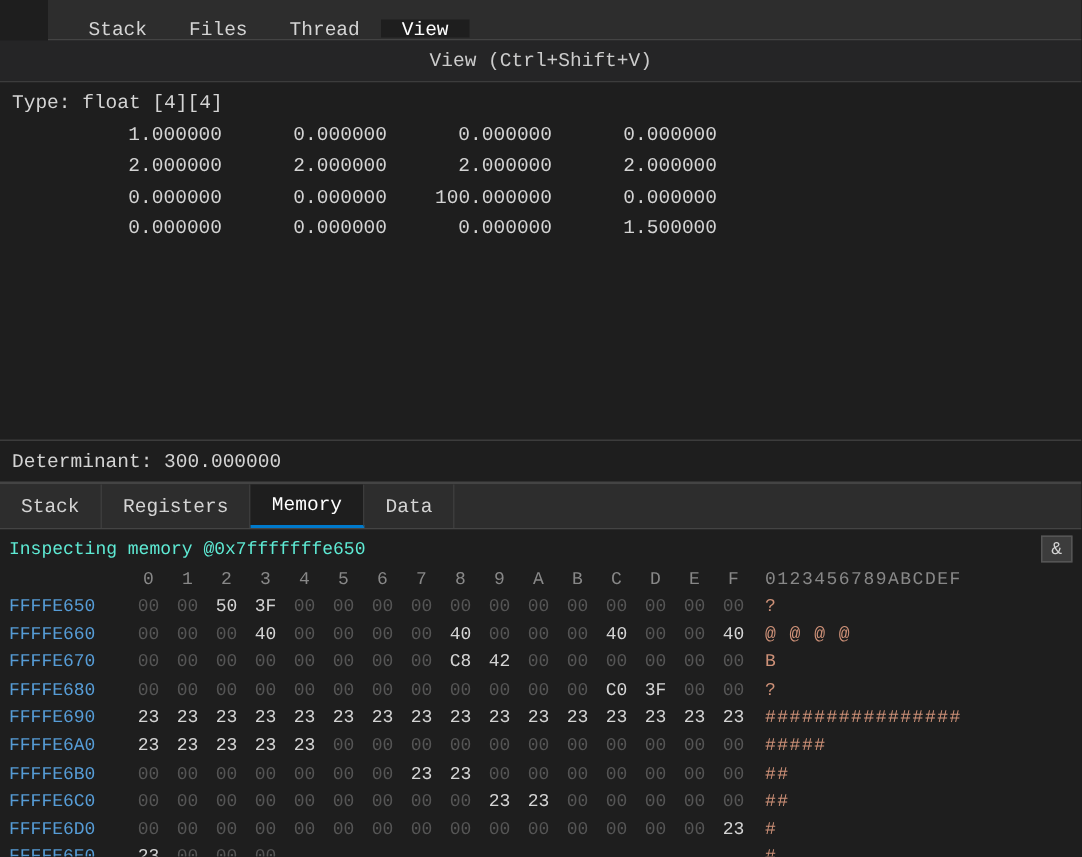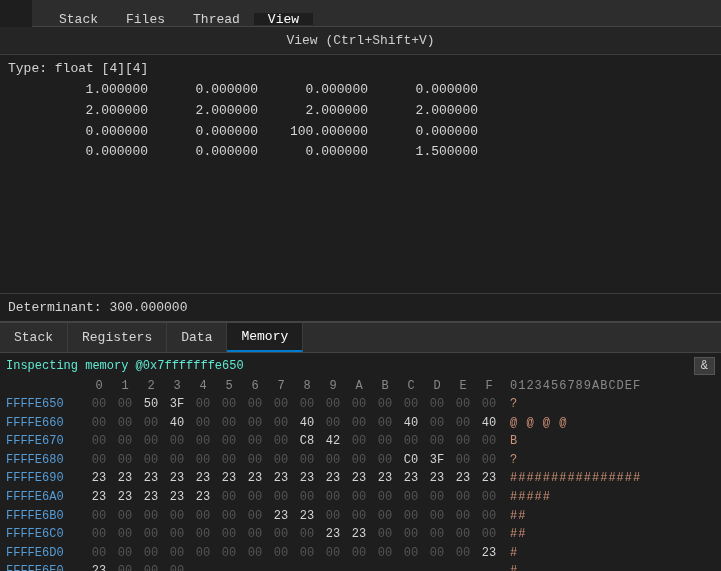--- a/index.html
+++ b/index.html
@@ -239,22 +239,22 @@
     </div>
   </div>
 </div>
 
 <div class="determinant">Determinant: 300.000000</div>
 
 <div class="bottom-panel">
   <div class="tab-bar">
     <div class="tab">Stack</div>
     <div class="tab">Registers</div>
+    <div class="tab active">Memory</div>
     <div class="tab">Data</div>
-    <div class="tab active">Memory</div>
   </div>
 
   <div class="memory-panel">
     <div class="memory-header-row">
       <span class="memory-address-label">Inspecting memory @0x7fffffffe650</span>
       <button class="amp-button">&amp;</button>
     </div>
 
     <div class="memory-cols">
       <div class="addr-col"></div>

